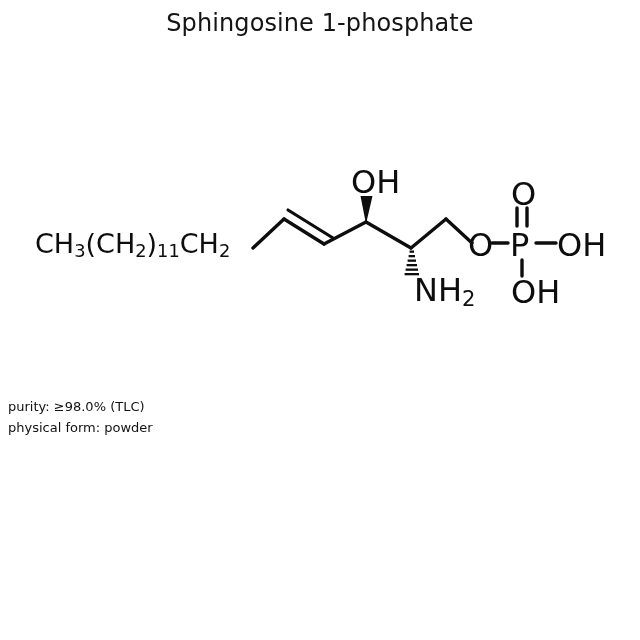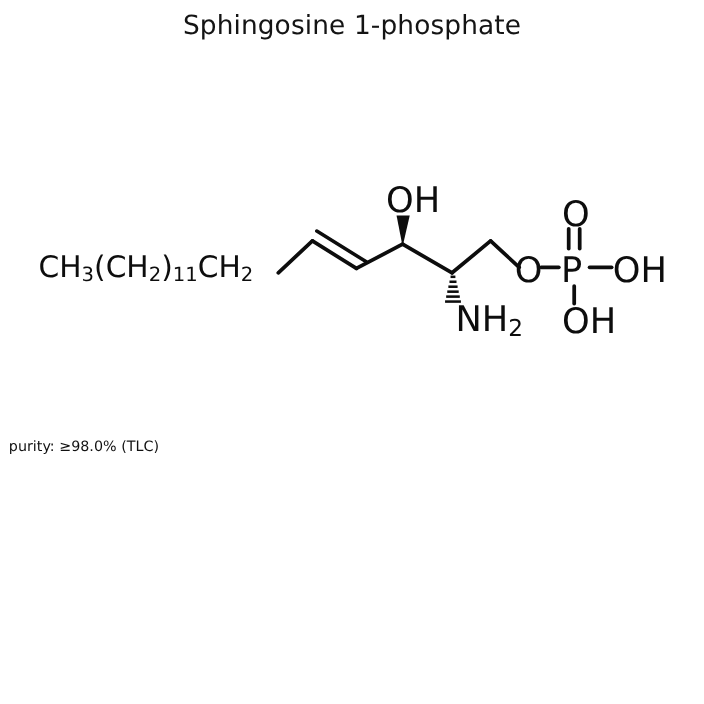--- a/index.html
+++ b/index.html
@@ -152,15 +152,16 @@
   <div class="atom-label" id="p-label">P</div>
 
   <div class="atom-label" id="o-double-label">O</div>
 
   <div class="atom-label" id="oh-right-label">OH</div>
 
   <div class="atom-label" id="oh-bottom-label">OH</div>
 
   <div id="footer">
     <div class="footer-line">purity: ≥98.0% (TLC)</div>
+    <div class="footer-line">physical form: powder</div>
   </div>
 
 </div>
 
 </body></html>

